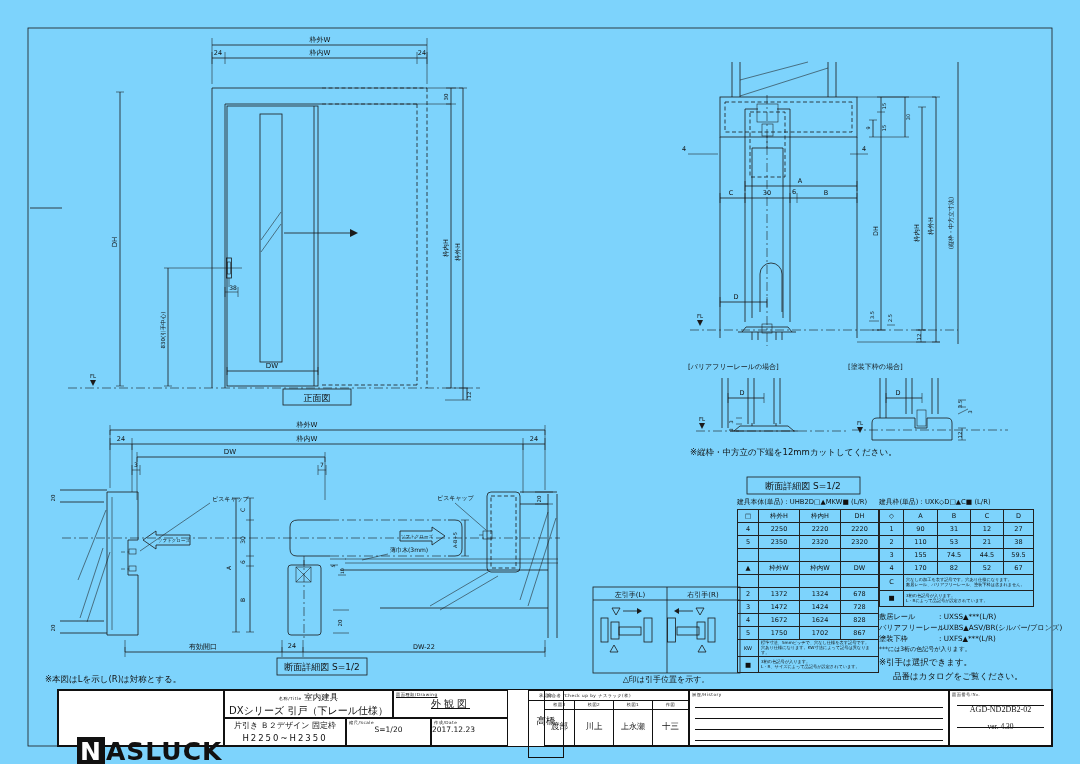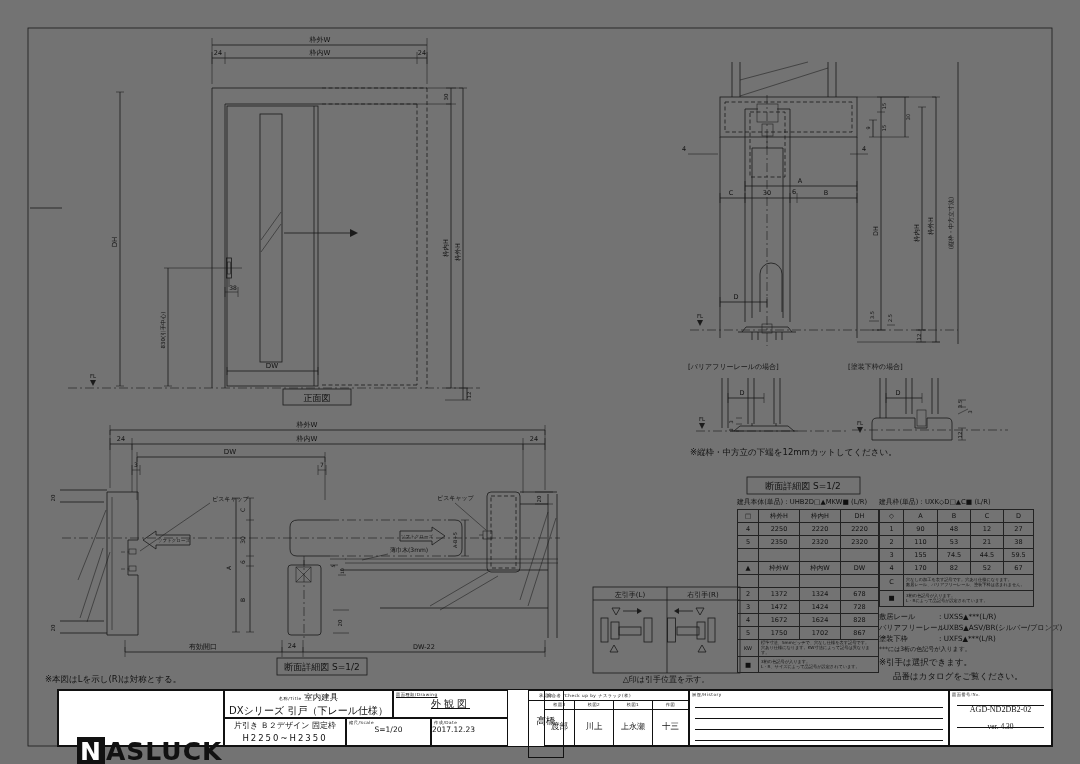--- a/index.html
+++ b/index.html
@@ -1,16 +1,16 @@
 <!DOCTYPE html>
 <html><head>
 <meta charset="utf-8">
 <style>
   html,body{margin:0;padding:0;background:#e8e8e8;}
-  .sheet{position:relative;width:1080px;height:764px;background:#737373;overflow:hidden;
+  .sheet{position:relative;width:1080px;height:764px;background:#7dd3fc;overflow:hidden;
          font-family:"DejaVu Sans",sans-serif;color:#111;}
   svg{position:absolute;left:0;top:0;}
   svg line,svg path,svg rect,svg polygon,svg circle{stroke:#1b1b1b;fill:none;stroke-width:0.8;}
   svg .fine{stroke-width:0.55;}
   svg .dsh{stroke-dasharray:4 2.5;}
   svg .dd{stroke-dasharray:9 3 2 3;stroke-width:0.6;}
   svg .fil{fill:#1b1b1b;stroke:none;}
   svg text{fill:#111;stroke:none;font-family:"DejaVu Sans",sans-serif;}
   .t45{font-size:4.5px}.t5{font-size:5px}.t55{font-size:5.5px}.t6{font-size:6px}
   .t65{font-size:6.5px}.t7{font-size:7px}.t8{font-size:8px}.t85{font-size:8.5px}.t9{font-size:9px}
@@ -399,21 +399,21 @@
           <tr>
             <td>◇</td>
             <td>A</td>
             <td>B</td>
             <td>C</td>
             <td>D</td>
           </tr>
     <tr>
             <td>1</td>
             <td>90</td>
-            <td>48</td>
+            <td>31</td>
             <td>12</td>
             <td>27</td>
           </tr>
     <tr>
             <td>2</td>
             <td>110</td>
             <td>53</td>
             <td>21</td>
             <td>38</td>
           </tr>

